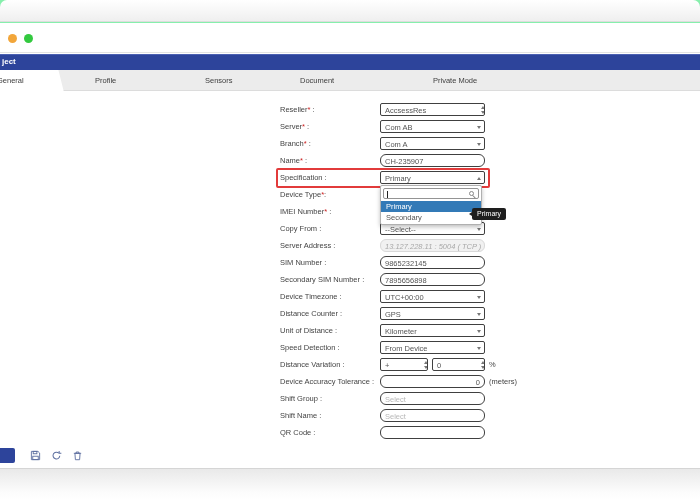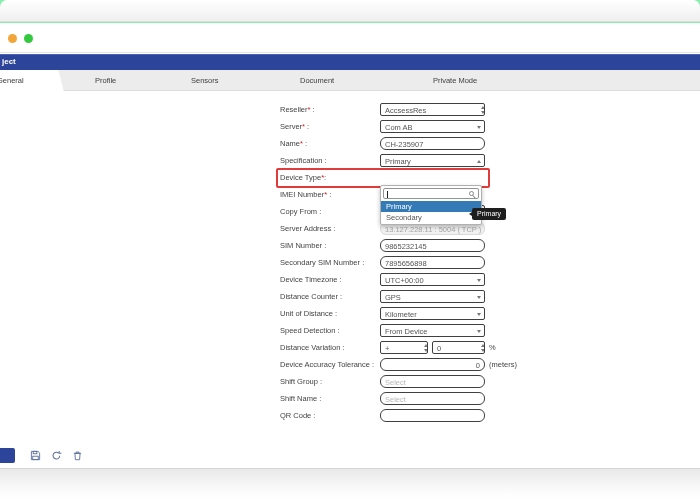--- a/index.html
+++ b/index.html
@@ -24,33 +24,33 @@
               font-weight:bold; padding-left:2px; }
 
   
   .tabbar { position:absolute; top:47px; left:0; right:0; height:21px; background:#ececec;
             border-bottom:1px solid #dcdcdc; font-size:7.5px; color:#3d3d3d; }
   .tab { position:absolute; top:0; height:21px; line-height:21px; white-space:nowrap; cursor:default; }
   .tab-active { left:0; width:56px; background:#fff; padding-left:2px; overflow:visible; }
   .tab-active::after { content:""; position:absolute; right:-5px; top:0; width:11px; height:21px;
                        background:#fff; transform:skewX(14deg); }
   .tab-active .tab-clip { display:inline-block; margin-left:-5px; }
-  .tab.t1 { left:95px; } .tab.t2 { left:191px; } .tab.t3 { left:300px; } .tab.t4 { left:433px; }
+  .tab.t1 { left:95px; } .tab.t2 { left:205px; } .tab.t3 { left:300px; } .tab.t4 { left:433px; }
 
   
   .content { position:absolute; top:68px; left:0; right:8px; height:356px; background:#fff; overflow:visible; }
   .form { position:absolute; left:280px; top:12px; width:260px; }
   .frow { position:relative; display:flex; height:13px; margin-bottom:4px; }
   .lbl { width:100px; font-size:7.5px; color:#444; line-height:13px; white-space:pre; overflow:visible; }
   .star { color:#cc2222; }
   .ctl { position:relative; width:105px; height:13px; border:1px solid #404040; border-radius:2px;
          background:#fff; font-size:7.5px; color:#555; line-height:11px; padding:1px 10px 0 4px;
          white-space:nowrap; overflow:hidden; }
   .ctl.input { padding-right:4px;border-radius:6px; }
-  .ctl.disabled { background:#f1f1f1; color:#a8a8a8; border-color:#d9d9d9; }
+  .ctl.disabled { background:#f1f1f1; color:#a8a8a8; border-color:#d9d9d9;font-style:italic; }
   .ctl .ph { color:#b8b8b8; }
   .ctl .val-right { display:block; text-align:right; }
   .ctl-none { width:105px; }
   .ctlwrap { display:flex; width:105px; }
   .ctl.mini  { width:48px; margin-right:4px; }
   .ctl.mini2 { width:53px; }
   .suffix { position:absolute; left:209px; top:0; font-size:7.5px; color:#444; line-height:13px; white-space:nowrap; }
   .caret { position:absolute; right:3px; width:0; height:0; }
   .caret.down { top:5px; border-left:2.5px solid transparent; border-right:2.5px solid transparent; border-top:3px solid #777; }
   .caret.up   { top:5px; border-left:2.5px solid transparent; border-right:2.5px solid transparent; border-bottom:3px solid #777; }
@@ -136,20 +136,24 @@
 
     <div class="content">
       <div class="form" id="form-rows">
           <div class="frow">
             <div class="lbl"><span>Reseller</span><span class="star">*</span><span> :</span></div>
             <div class="ctl select"><span class="val">AccsessRes</span><span class="caret ud"></span></div>
           </div>
           <div class="frow">
             <div class="lbl"><span>Server</span><span class="star">*</span><span> :</span></div>
             <div class="ctl select"><span class="val">Com AB</span><span class="caret down"></span></div>
+          </div>
+          <div class="frow">
+            <div class="lbl"><span>Branch</span><span class="star">*</span><span> :</span></div>
+            <div class="ctl select"><span class="val">Com A</span><span class="caret down"></span></div>
           </div>
           <div class="frow">
             <div class="lbl"><span>Name</span><span class="star">*</span><span> :</span></div>
             <div class="ctl input"><span class="val">CH-235907</span></div>
           </div>
           <div class="frow">
             <div class="lbl"><span>Specification</span><span class="star"></span><span> :</span></div>
             <div class="ctl select"><span class="val">Primary</span><span class="caret up"></span></div>
           </div>
           <div class="frow">

